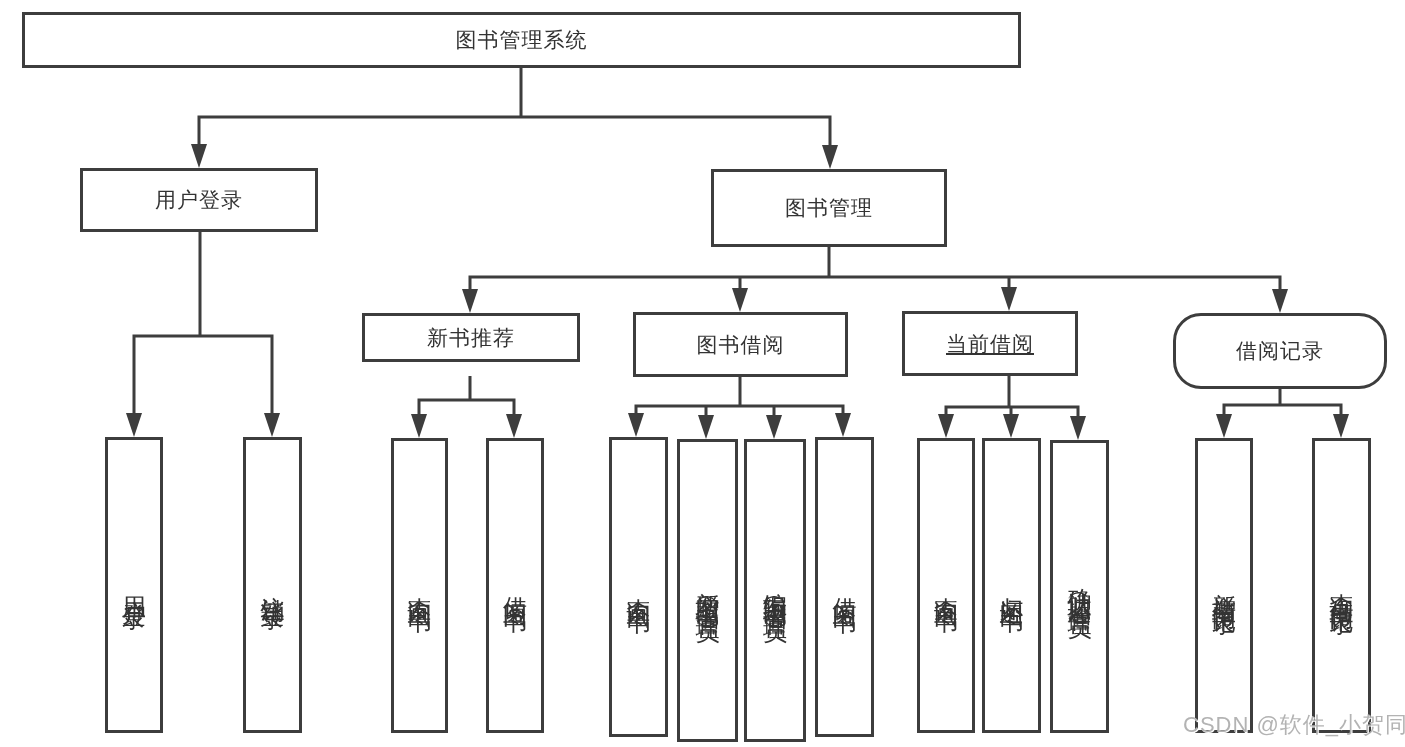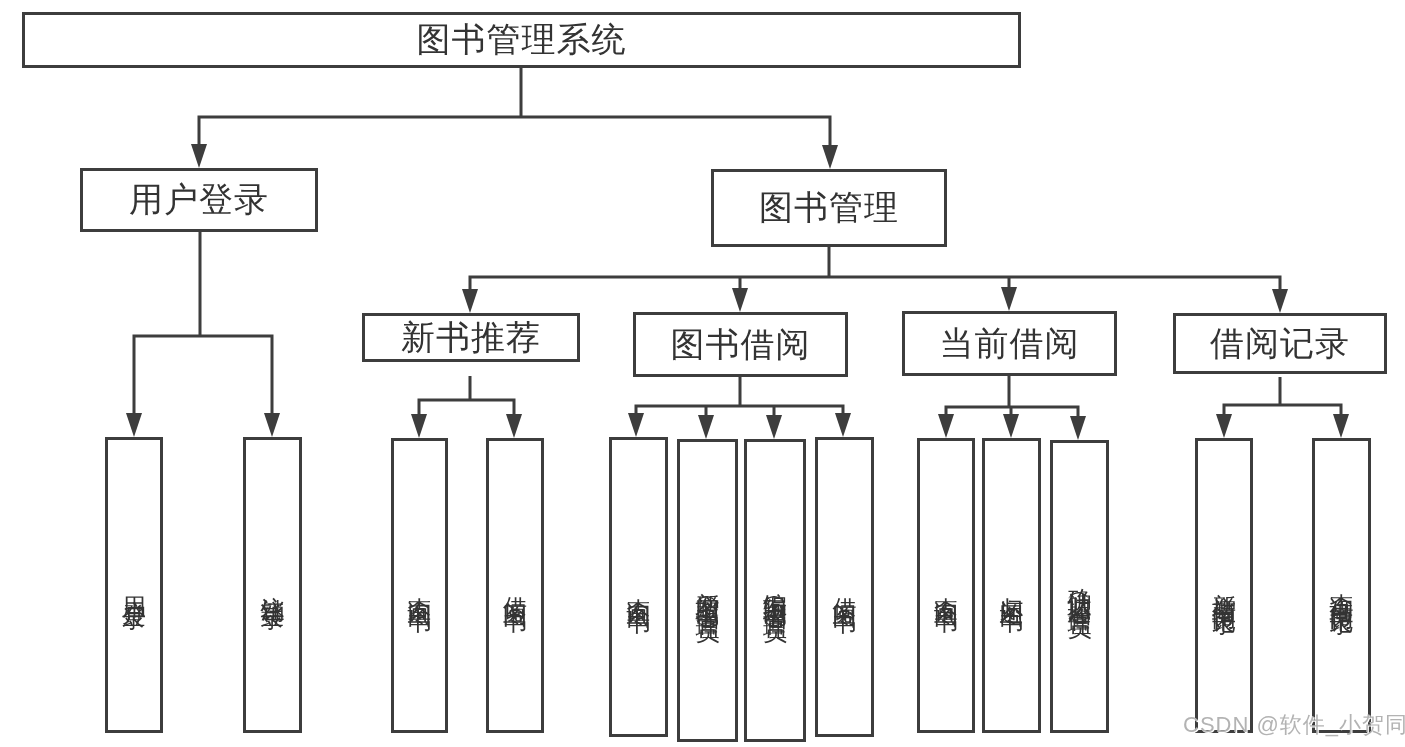--- a/index.html
+++ b/index.html
@@ -20,21 +20,21 @@
     position: absolute;
     box-sizing: border-box;
     border: 3px solid #3d3d3d;
     background: #ffffff;
     color: #333333;
     display: flex;
     align-items: center;
     justify-content: center;
   }
   .hbox {
-    font-size: 34px;
+    font-size: 21px;
     letter-spacing: 1px;
     white-space: nowrap;
   }
   .vbox {
     writing-mode: vertical-rl;
     font-size: 24px;
     letter-spacing: 4px;
     line-height: 1;
   }
   .watermark {
@@ -84,22 +84,22 @@
     </g>
   </svg>
 
   <div class="node hbox" style="left:22px; top:12px; width:999px; height:56px;">图书管理系统</div>
 
   <div class="node hbox" style="left:80px; top:168px; width:238px; height:64px;">用户登录</div>
   <div class="node hbox" style="left:711px; top:169px; width:236px; height:78px;">图书管理</div>
 
   <div class="node hbox" style="left:362px; top:313px; width:218px; height:49px;">新书推荐</div>
   <div class="node hbox" style="left:633px; top:312px; width:215px; height:65px;">图书借阅</div>
-  <div class="node hbox" style="left:902px; top:311px; width:215px; height:65px;">当前借阅</div>
-  <div class="node hbox" style="left:1173px; top:313px; width:214px; height:61px;">借阅记录</div>
+  <div class="node hbox" style="left:902px; top:311px; width:176px; height:65px;text-decoration:underline;">当前借阅</div>
+  <div class="node hbox" style="left:1173px; top:313px; width:214px; height:76px;border-radius:28px;">借阅记录</div>
 
   <div class="node vbox" style="left:105px; top:437px; width:58px; height:296px;">用户登录</div>
   <div class="node vbox" style="left:243px; top:437px; width:59px; height:296px;">注销登录</div>
 
   <div class="node vbox" style="left:391px; top:438px; width:57px; height:295px;">查询图书</div>
   <div class="node vbox" style="left:486px; top:438px; width:58px; height:295px;">借阅图书</div>
 
   <div class="node vbox" style="left:609px; top:437px; width:59px; height:300px;">查询图书</div>
   <div class="node vbox" style="left:677px; top:439px; width:61px; height:303px;">新增图书（管理员）</div>
   <div class="node vbox" style="left:744px; top:439px; width:62px; height:303px;">编辑图书（管理员）</div>

